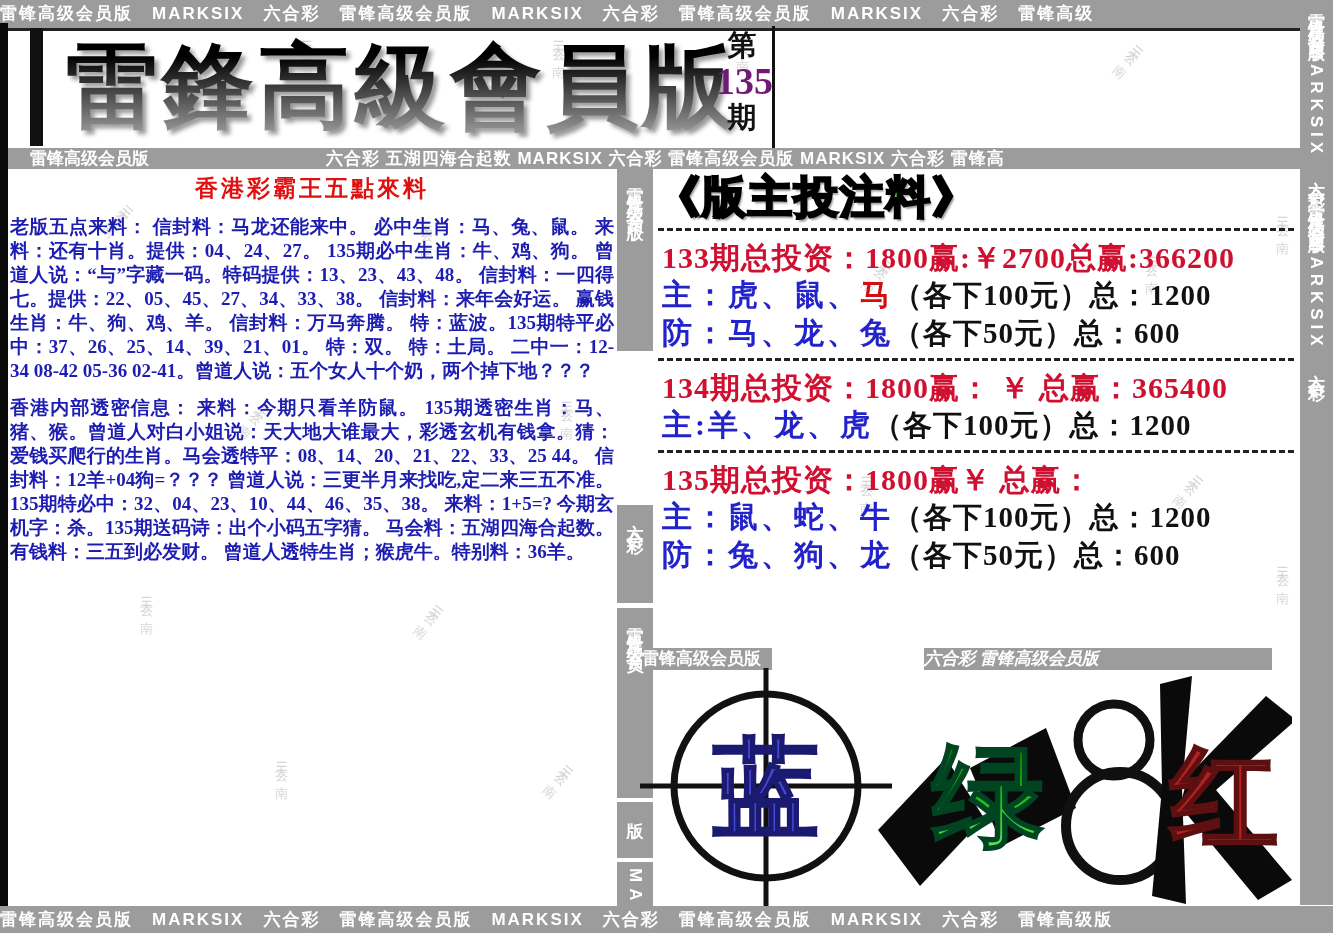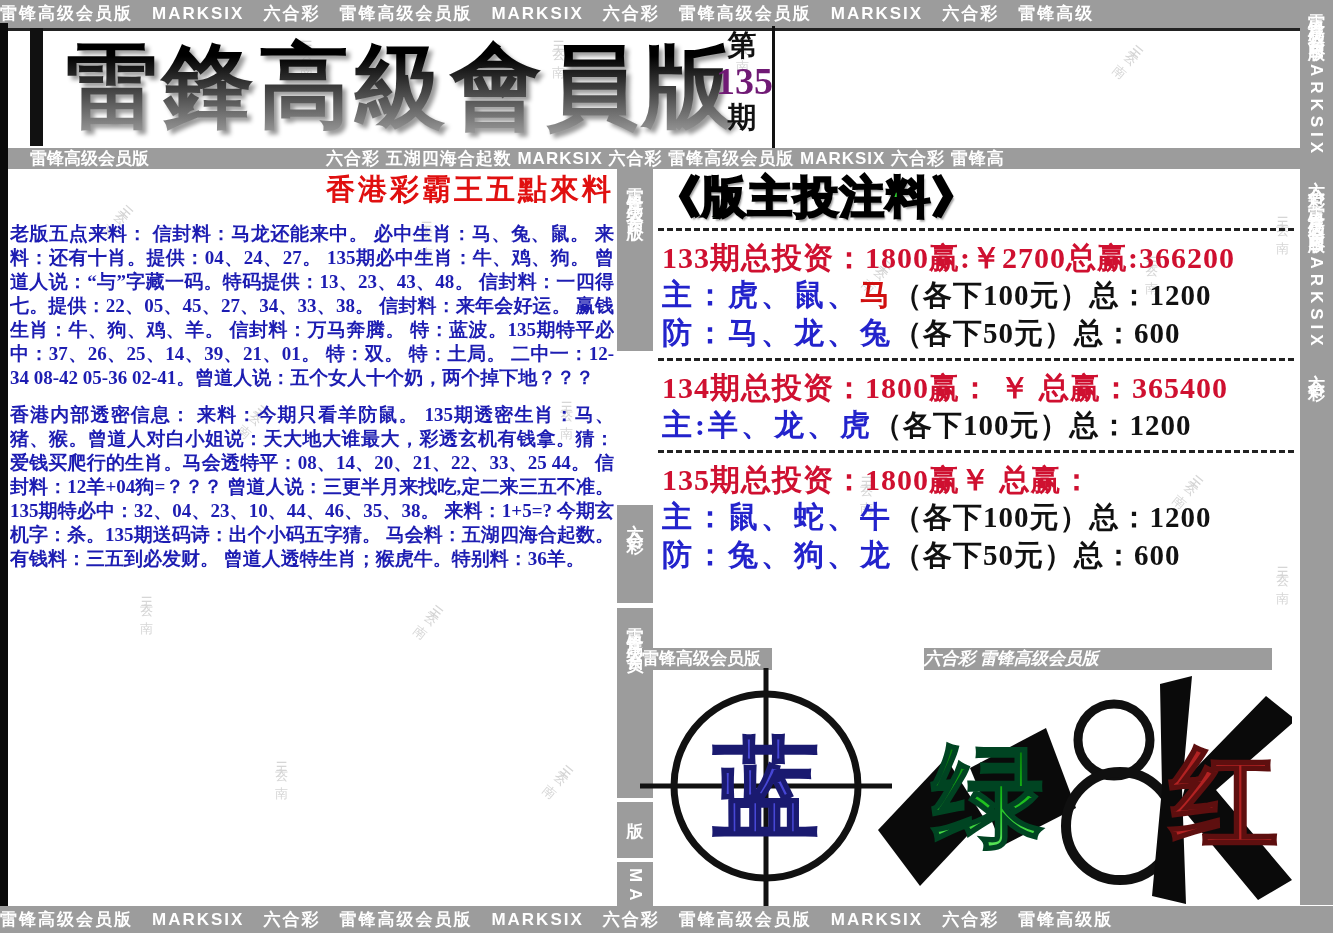--- a/index.html
+++ b/index.html
@@ -42,22 +42,22 @@
               -webkit-background-clip:text;background-clip:text;color:transparent;
               filter:drop-shadow(4px 4px 2px #9a9a9a);}
   .issue-box{position:absolute;left:716px;top:30px;width:52px;height:118px;text-align:center;}
   .issue-cn{font-size:29px;font-weight:900;color:#111;line-height:1.1;}
   .issue-no{font-family:"Liberation Serif","DejaVu Serif",serif;font-size:38px;font-weight:bold;
             color:#701a75;line-height:1.05;}
   .header-vline{position:absolute;left:772px;top:26px;width:3px;height:122px;background:#111;}
 
   
   .left-panel{position:absolute;left:10px;top:172px;width:604px;height:733px;overflow:hidden;}
-  .left-heading{text-align:right;font-family:Liberation Mono, monospace;
-                font-weight:900;font-size:29px;letter-spacing:3px;color:#e01010;
+  .left-heading{text-align:center;font-family:Liberation Serif, serif;
+                font-weight:900;font-size:23px;letter-spacing:3px;color:#e01010;
                 margin:4px 0 14px 0;line-height:1.1;}
   .para{font-family:"Liberation Serif","DejaVu Serif",serif;font-weight:600;
         font-size:19px;line-height:24px;color:#1d1db2;text-align:justify;
         margin:0 0 13px 0;}
 
   
   .right-panel{position:absolute;left:656px;top:172px;width:640px;height:733px;}
   .right-heading{font-family:"Liberation Serif","DejaVu Serif",serif;
                  font-weight:900;font-size:44px;letter-spacing:2px;color:#2fd32f;
                  -webkit-text-stroke:2.5px #000;line-height:1.1;margin:2px 0 6px 0;

